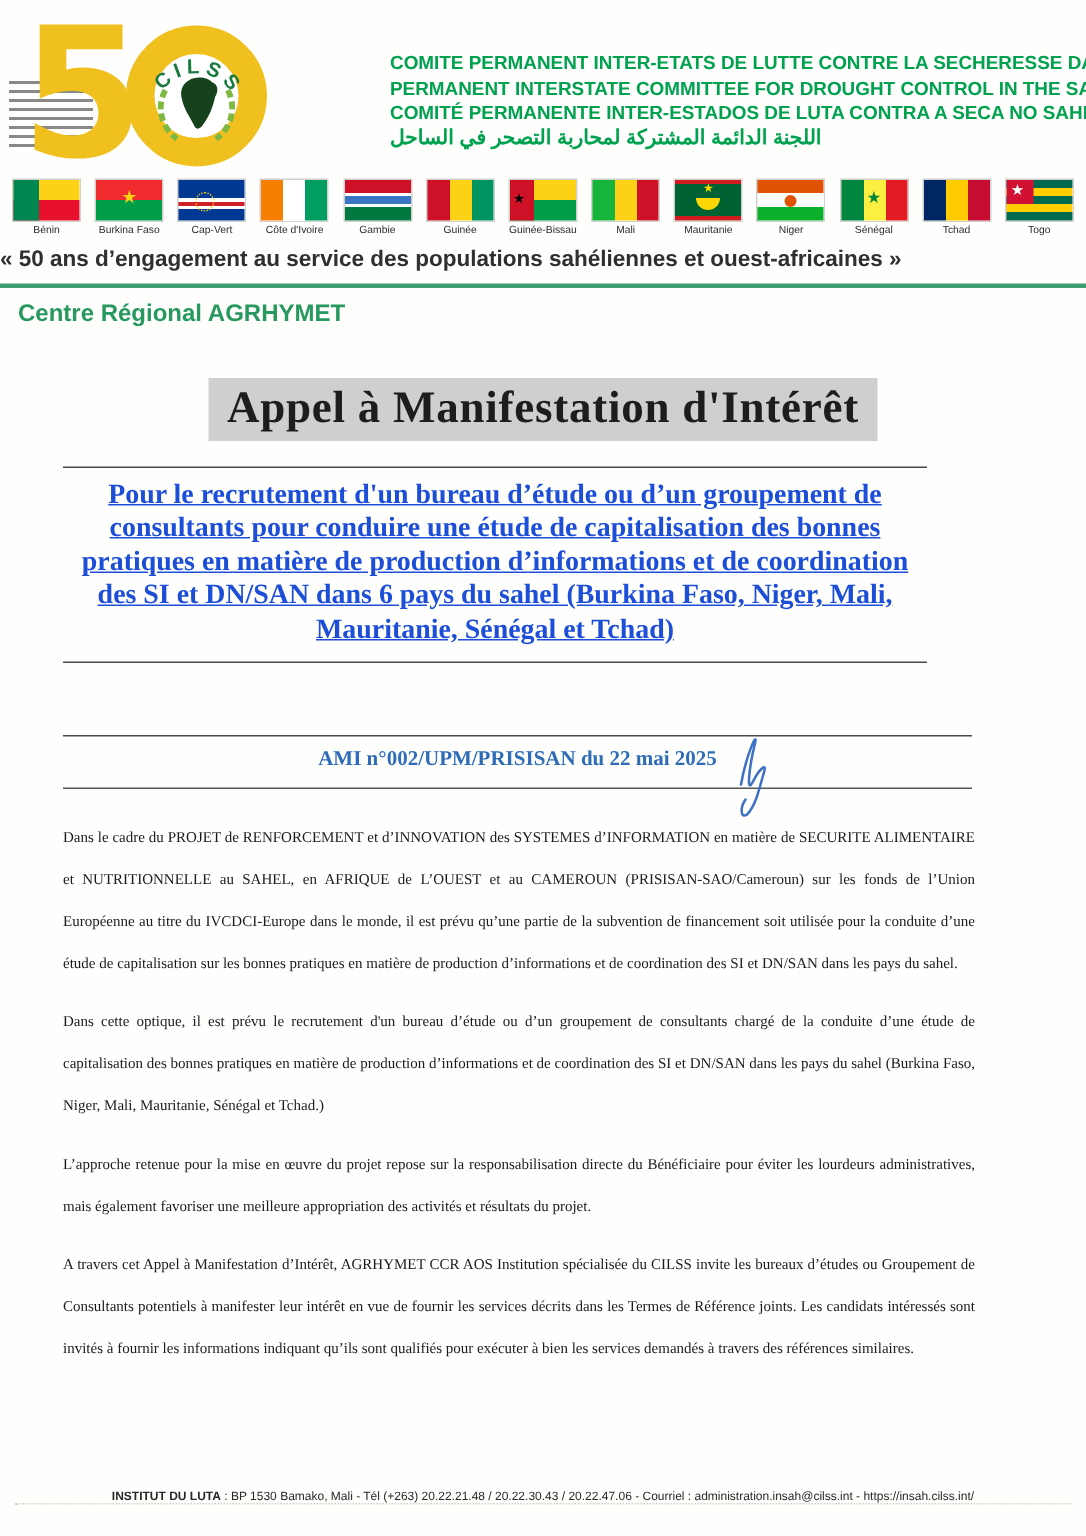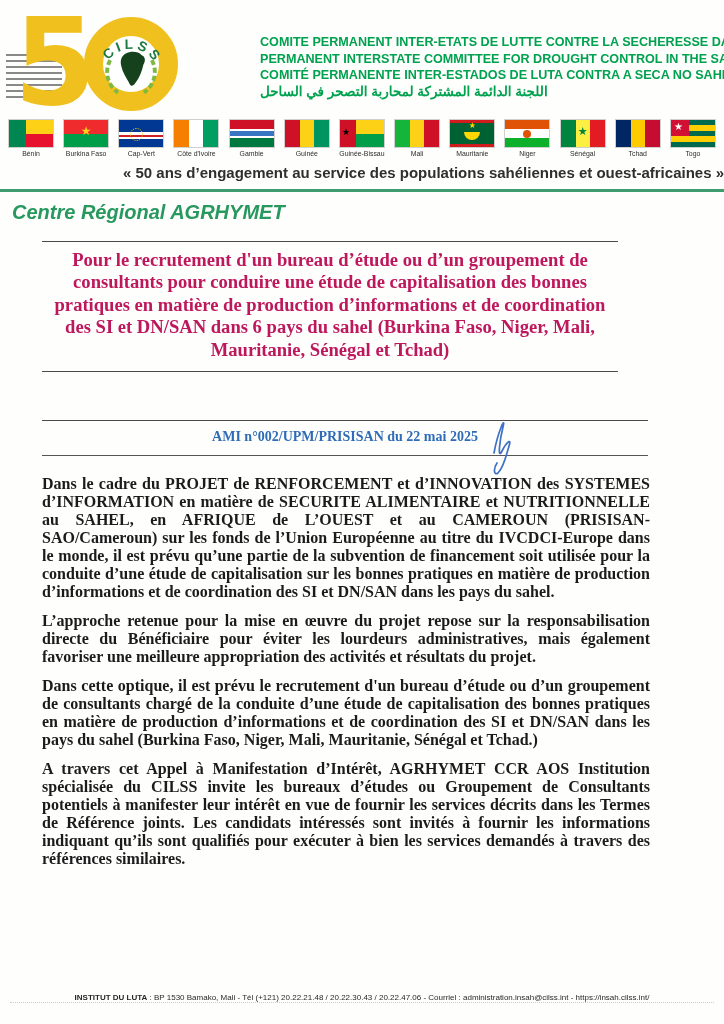--- a/index.html
+++ b/index.html
@@ -55,43 +55,43 @@
   .flag.niger { background:linear-gradient(180deg,#E05206 0 33%, #fff 33% 67%, #0DB02B 67%); }
   .flag.niger::after { content:""; position:absolute; left:18px; top:10px; width:8px; height:8px; border-radius:50%; background:#E05206; }
   .flag.senegal { background:linear-gradient(90deg,#00853F 0 33.4%, #FDEF42 33.4% 66.7%, #E31B23 66.7%); }
   .flag.senegal::after { content:"★"; position:absolute; left:0; right:0; top:5px; font-size:11px; color:#00853F; }
   .flag.tchad { background:linear-gradient(90deg,#002664 0 33.4%, #FECB00 33.4% 66.7%, #C60C30 66.7%); }
   .flag.togo { background:linear-gradient(180deg,#006A4E 0 20%, #FFCE00 20% 40%, #006A4E 40% 60%, #FFCE00 60% 80%, #006A4E 80%); }
   .flag.togo::before { content:""; position:absolute; left:0; top:0; width:18px; height:16.2px; background:#D21034; }
   .flag.togo::after { content:"★"; position:absolute; left:3px; top:1px; font-size:10px; color:#fff; }
 
   
-  .tagline { margin-top:7px; text-align:right; font-family:"Liberation Sans", sans-serif; font-weight:bold; font-size:15px; color:#2f2f2f; }
+  .tagline { margin-top:7px; text-align:left; font-family:"Liberation Sans", sans-serif; font-weight:bold; font-size:15px; color:#2f2f2f; }
   .green-rule { margin-top:8px; height:2.6px; background:#3E9C6E; }
-  .department { margin:9px 0 0 12px; font-family:"Liberation Sans", sans-serif; font-weight:bold; font-style:italic; font-size:20px; color:#27985E; }
+  .department { margin:9px 0 0 12px; font-family:"Liberation Sans", sans-serif; font-weight:bold; font-size:16px; color:#27985E; }
 
   
   .title-wrap { text-align:center; margin-top:33px; }
   .doc-title {
     display:inline-block; background:#CFCFCF; padding:3px 12px 5px;
     font-weight:bold; font-size:30px; color:#1d1d1d; letter-spacing:.5px;
   }
 
   
   .subtitle-block { margin:17px 42px 0 42px; width:576px; border-top:1.6px solid #4a4a4a; border-bottom:1.6px solid #4a4a4a; padding:7px 10px 9px; }
-  .subtitle-text { text-align:center; font-weight:bold; font-size:18.6px; line-height:22.6px; color:#be185d; }
+  .subtitle-text { text-align:center; font-weight:bold; font-size:18.6px; line-height:22.6px; color:#1d4ed8;text-decoration:underline; }
 
   
   .ami-box { position:relative; margin:48px 42px 0 42px; width:606px; border-top:1.4px solid #4a4a4a; border-bottom:1.6px solid #555; padding:8px 0 10px; }
   .ami-text { text-align:center; font-weight:bold; font-size:14px; color:#2F6CB7; }
   .signature { position:absolute; right:128px; top:-8px; width:34px; height:62px; }
 
   
   .body-text { margin:19px 42px 0 42px; width:608px; }
-  .body-text p { text-align:justify; font-size:16px; line-height:18px; margin-bottom:11px;font-weight:bold; }
+  .body-text p { text-align:justify; font-size:10px; line-height:28px; margin-bottom:11px; }
 
   
   .footer { position:absolute; left:0; right:0; bottom:20px; text-align:center; font-family:"Liberation Sans", sans-serif; font-size:8px; line-height:13px; color:#282828; }
   .footer b { font-weight:bold; }
   .page-speckle { position:absolute; left:10px; right:10px; top:1002px; border-top:1px dotted #cfcfc8; }
 </style>
 </head>
 <body>
 
 <div class="page">
@@ -187,44 +187,47 @@
       <div class="flag-item">
         <div class="flag togo"></div>
         <div class="flag-label">Togo</div>
       </div>
     </div>
 
   <div class="tagline">« 50 ans d’engagement au service des populations sahéliennes et ouest-africaines »</div>
   <div class="green-rule"></div>
   <div class="department">Centre Régional AGRHYMET</div>
 
+  <div class="title-wrap">
+    <span class="doc-title">Appel à Manifestation d'Intérêt</span>
+  </div>
 
   <div class="subtitle-block">
     <div class="subtitle-text">Pour le recrutement d'un bureau d’étude ou d’un groupement de consultants pour conduire une étude de capitalisation des bonnes pratiques en matière de production d’informations et de coordination des SI et DN/SAN dans 6 pays du sahel (Burkina Faso, Niger, Mali, Mauritanie, Sénégal et Tchad)</div>
   </div>
 
   <div class="ami-box">
     <div class="ami-text">AMI n°002/UPM/PRISISAN du 22 mai 2025</div>
     <svg class="signature" viewBox="0 0 34 62">
       <path d="M8,40 C12,18 20,2 17,14 C14,26 11,48 16,38 C20,30 26,24 23,33 C20,43 18,54 12,60 C8,63 7,56 11,50" fill="none" stroke="#3F72C4" stroke-width="1.7" stroke-linecap="round"></path>
     </svg>
   </div>
 
   <div class="body-text">
 
       <p>Dans le cadre du PROJET de RENFORCEMENT et d’INNOVATION des SYSTEMES d’INFORMATION en matière de SECURITE ALIMENTAIRE et NUTRITIONNELLE au SAHEL, en AFRIQUE de L’OUEST et au CAMEROUN (PRISISAN-SAO/Cameroun) sur les fonds de l’Union Européenne au titre du IVCDCI-Europe dans le monde, il est prévu qu’une partie de la subvention de financement soit utilisée pour la conduite d’une étude de capitalisation sur les bonnes pratiques en matière de production d’informations et de coordination des SI et DN/SAN dans les pays du sahel.</p>
 
+      <p>Dans cette optique, il est prévu le recrutement d'un bureau d’étude ou d’un groupement de consultants chargé de la conduite d’une étude de capitalisation des bonnes pratiques en matière de production d’informations et de coordination des SI et DN/SAN dans les pays du sahel (Burkina Faso, Niger, Mali, Mauritanie, Sénégal et Tchad.)</p>
+
       <p>L’approche retenue pour la mise en œuvre du projet repose sur la responsabilisation directe du Bénéficiaire pour éviter les lourdeurs administratives, mais également favoriser une meilleure appropriation des activités et résultats du projet.</p>
-
-      <p>Dans cette optique, il est prévu le recrutement d'un bureau d’étude ou d’un groupement de consultants chargé de la conduite d’une étude de capitalisation des bonnes pratiques en matière de production d’informations et de coordination des SI et DN/SAN dans les pays du sahel (Burkina Faso, Niger, Mali, Mauritanie, Sénégal et Tchad.)</p>
 
       <p>A travers cet Appel à Manifestation d’Intérêt, AGRHYMET CCR AOS Institution spécialisée du CILSS invite les bureaux d’études ou Groupement de Consultants potentiels à manifester leur intérêt en vue de fournir les services décrits dans les Termes de Référence joints. Les candidats intéressés sont invités à fournir les informations indiquant qu’ils sont qualifiés pour exécuter à bien les services demandés à travers des références similaires.</p>
     </div>
 
   <div class="page-speckle"></div>
   <div class="footer">
 
 
 
-      <div><b>INSTITUT DU LUTA</b><span> : BP 1530 Bamako, Mali - Tél (+121) 20.22.21.48 / 20.22.30.43 / 20.22.47.06 - Courriel : administration.insah@cilss.int - https://insah.cilss.int/</span></div>
+      <div><b>INSTITUT DU LUTA</b><span> : BP 1530 Bamako, Mali - Tél (+263) 20.22.21.48 / 20.22.30.43 / 20.22.47.06 - Courriel : administration.insah@cilss.int - https://insah.cilss.int/</span></div>
     </div>
 
 </div>
 
 </body></html>

